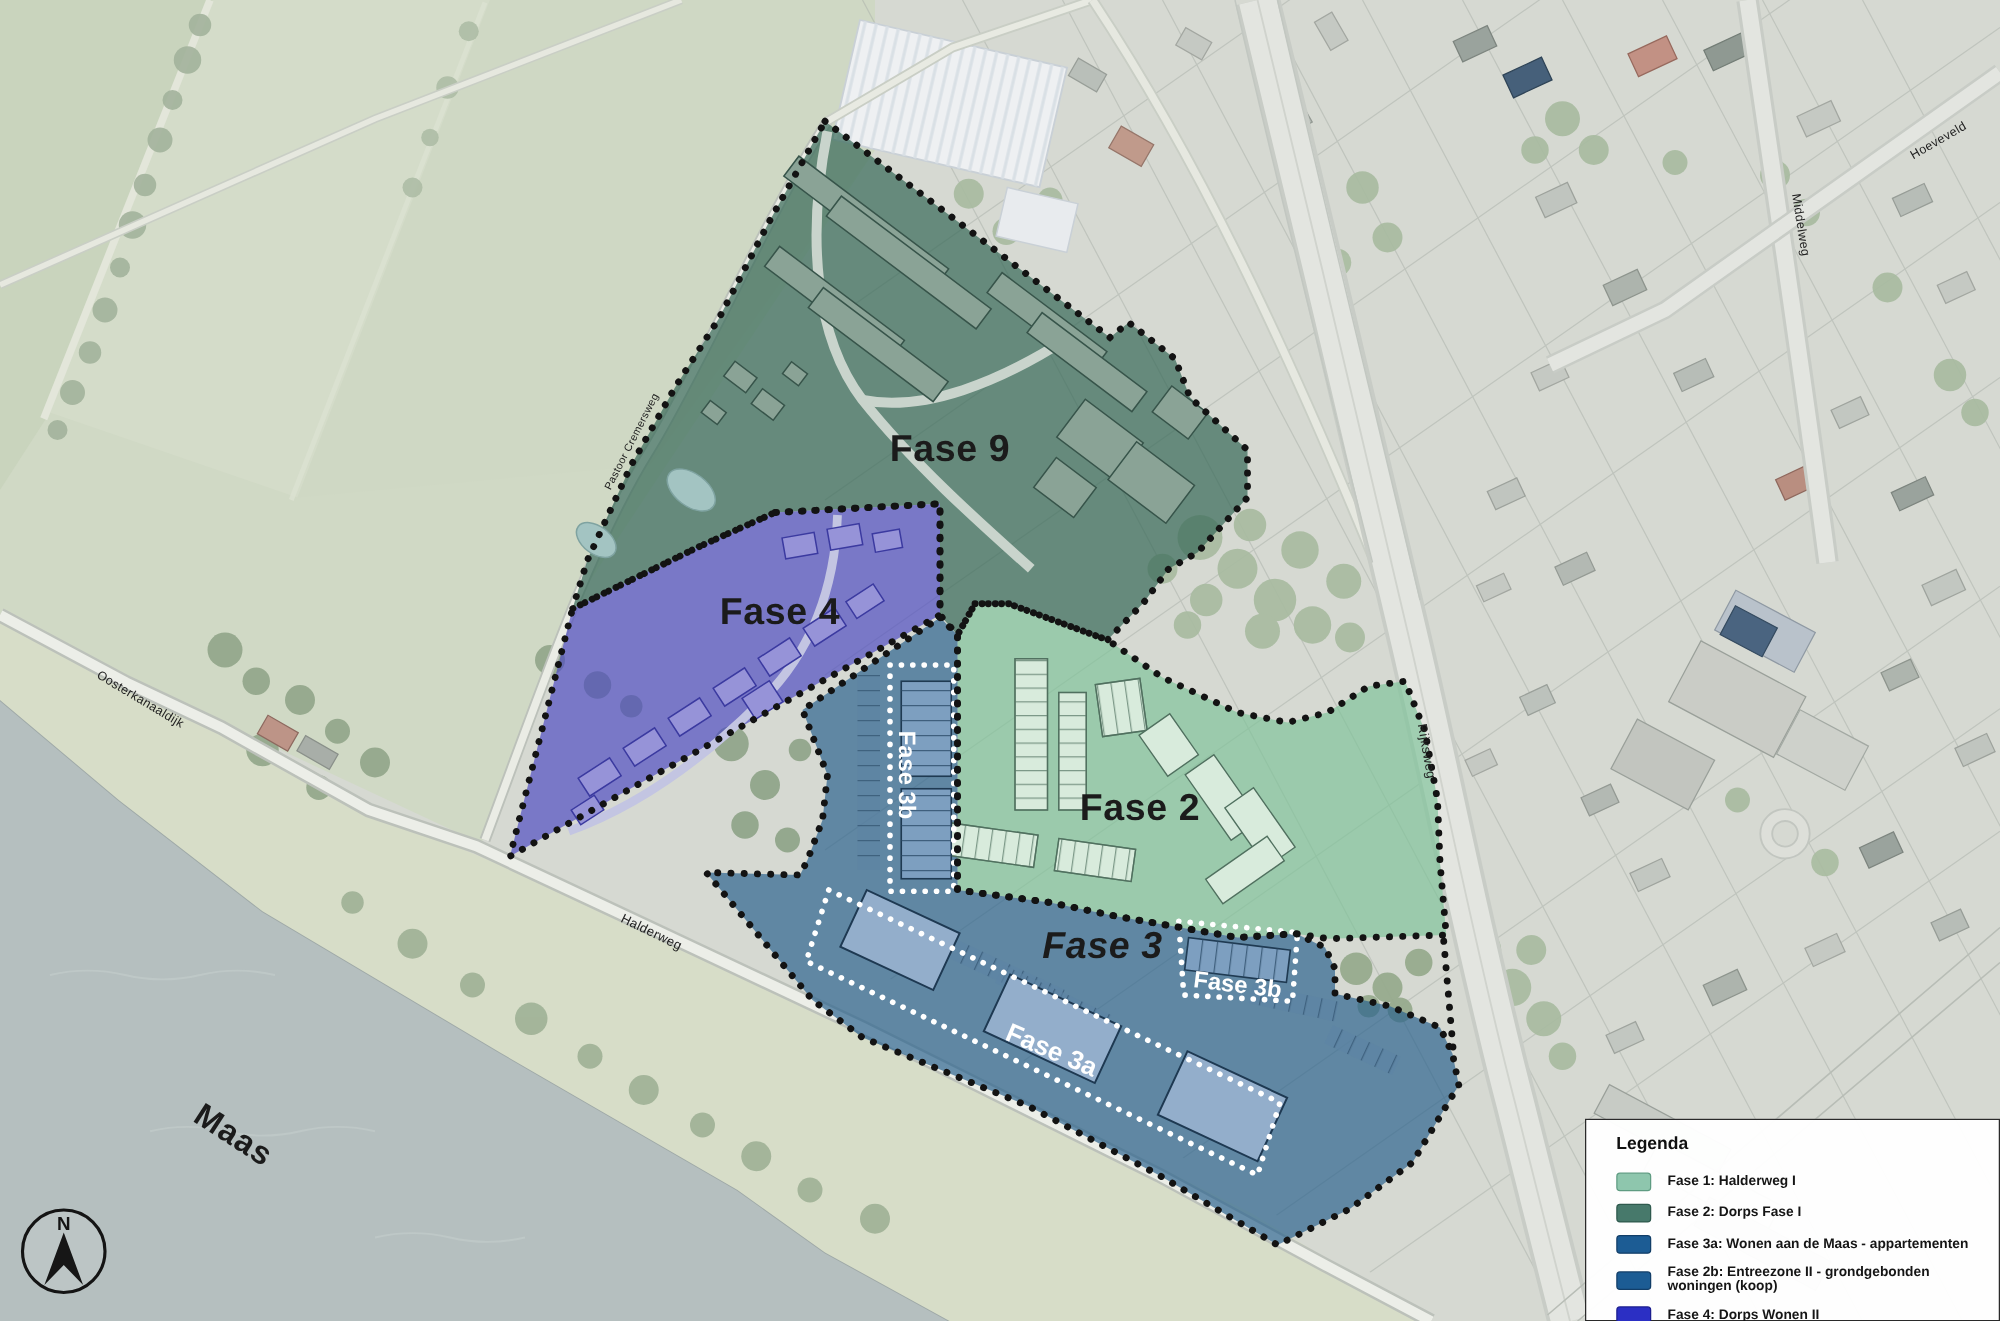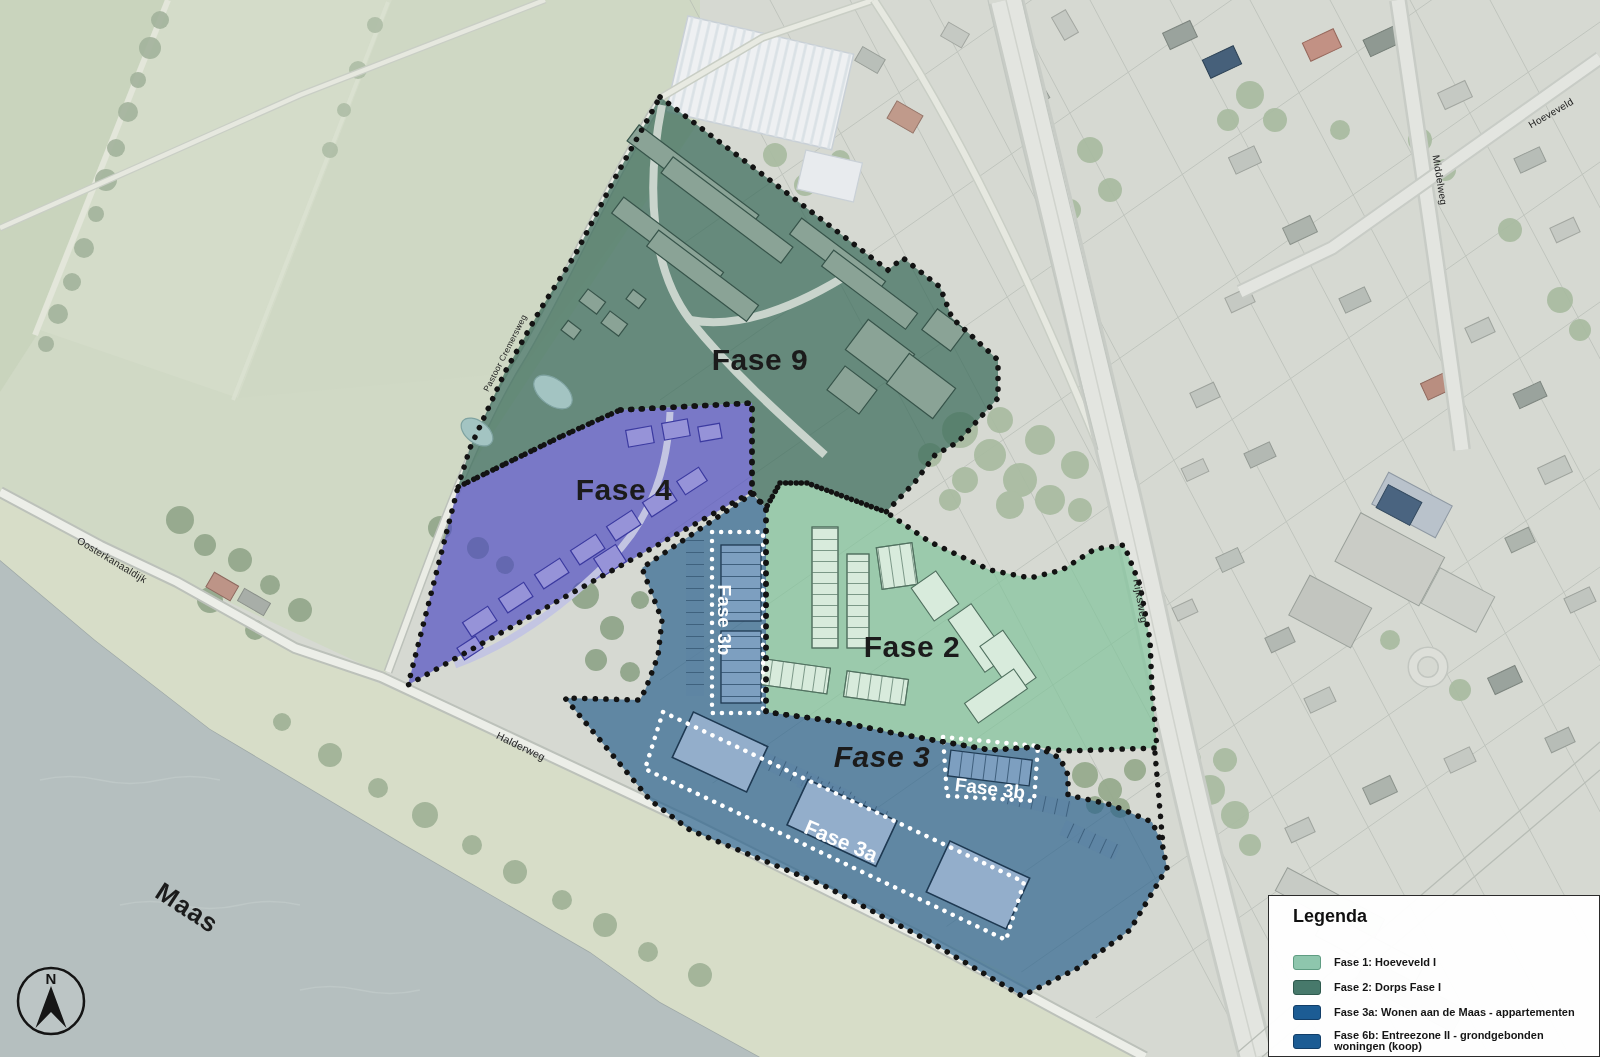--- a/index.html
+++ b/index.html
@@ -14,21 +14,21 @@
   .lbl.white { color:#ffffff; }
   .lbl.street { font-weight:500; color:#222; letter-spacing:.3px; }
   .phase-lbl { font-size:30px; letter-spacing:.5px; }
   .sub-lbl { font-size:20px; }
   
   #legend {
     position:absolute; left:1268px; top:895px; width:332px; height:162px;
     background:rgba(255,255,255,0.97); border:1.5px solid #2a2a2a; box-sizing:border-box;
     padding:6px 10px 0 24px;
   }
-  #legend h1 { margin:4px 0 28px 0; font-size:18px; font-weight:700; color:#101010; }
+  #legend h1 { margin:4px 0 16px 0; font-size:14px; font-weight:700; color:#101010; }
   .leg-row { display:flex; align-items:center; margin-bottom:10px; }
   .leg-swatch { width:26px; height:13px; border-radius:3px; border:1.5px solid #333;
                 flex:0 0 auto; margin-right:13px; }
   .leg-label { font-size:11px; font-weight:700; color:#151515; line-height:1; }
 </style>
 </head>
 <body>
 
 <div id="stage">
 
@@ -392,33 +392,33 @@
 <div class="lbl street" style="left:1141px; top:601px; transform:translate(-50%,-50%) rotate(80deg); font-size:10.5px;">Rijksweg</div>
 <div class="lbl street" style="left:1440px; top:180px; transform:translate(-50%,-50%) rotate(81deg); font-size:10px;">Middelweg</div>
 <div class="lbl street" style="left:1551px; top:113px; transform:translate(-50%,-50%) rotate(-30deg); font-size:10px;">Hoeveveld</div>
 <div class="lbl street" style="left:505px; top:353px; transform:translate(-50%,-50%) rotate(-63deg); font-size:8.5px;">Pastoor Cremersweg</div>
 
 <div id="legend">
   <h1>Legenda</h1>
   <div id="legend-rows">
         <div class="leg-row">
           <span class="leg-swatch" style="background: rgb(142, 198, 173); border-color: rgb(95, 156, 130);"></span>
-          <span class="leg-label">Fase 1: Hoeveveld I</span>
+          <span class="leg-label">Fase 1: Halderweg I</span>
         </div>
         <div class="leg-row">
           <span class="leg-swatch" style="background: rgb(71, 121, 107); border-color: rgb(47, 90, 78);"></span>
           <span class="leg-label">Fase 2: Dorps Fase I</span>
         </div>
         <div class="leg-row">
           <span class="leg-swatch" style="background: rgb(28, 92, 148); border-color: rgb(18, 62, 104);"></span>
           <span class="leg-label">Fase 3a: Wonen aan de Maas - appartementen</span>
         </div>
         <div class="leg-row">
           <span class="leg-swatch" style="background: rgb(28, 92, 148); border-color: rgb(18, 62, 104);"></span>
-          <span class="leg-label">Fase 6b: Entreezone II - grondgebonden woningen (koop)</span>
+          <span class="leg-label">Fase 2b: Entreezone II - grondgebonden woningen (koop)</span>
         </div>
         <div class="leg-row">
           <span class="leg-swatch" style="background: rgb(43, 47, 196); border-color: rgb(27, 30, 143);"></span>
           <span class="leg-label">Fase 4: Dorps Wonen II</span>
         </div>
       </div>
 </div>
 
 </div>
 

